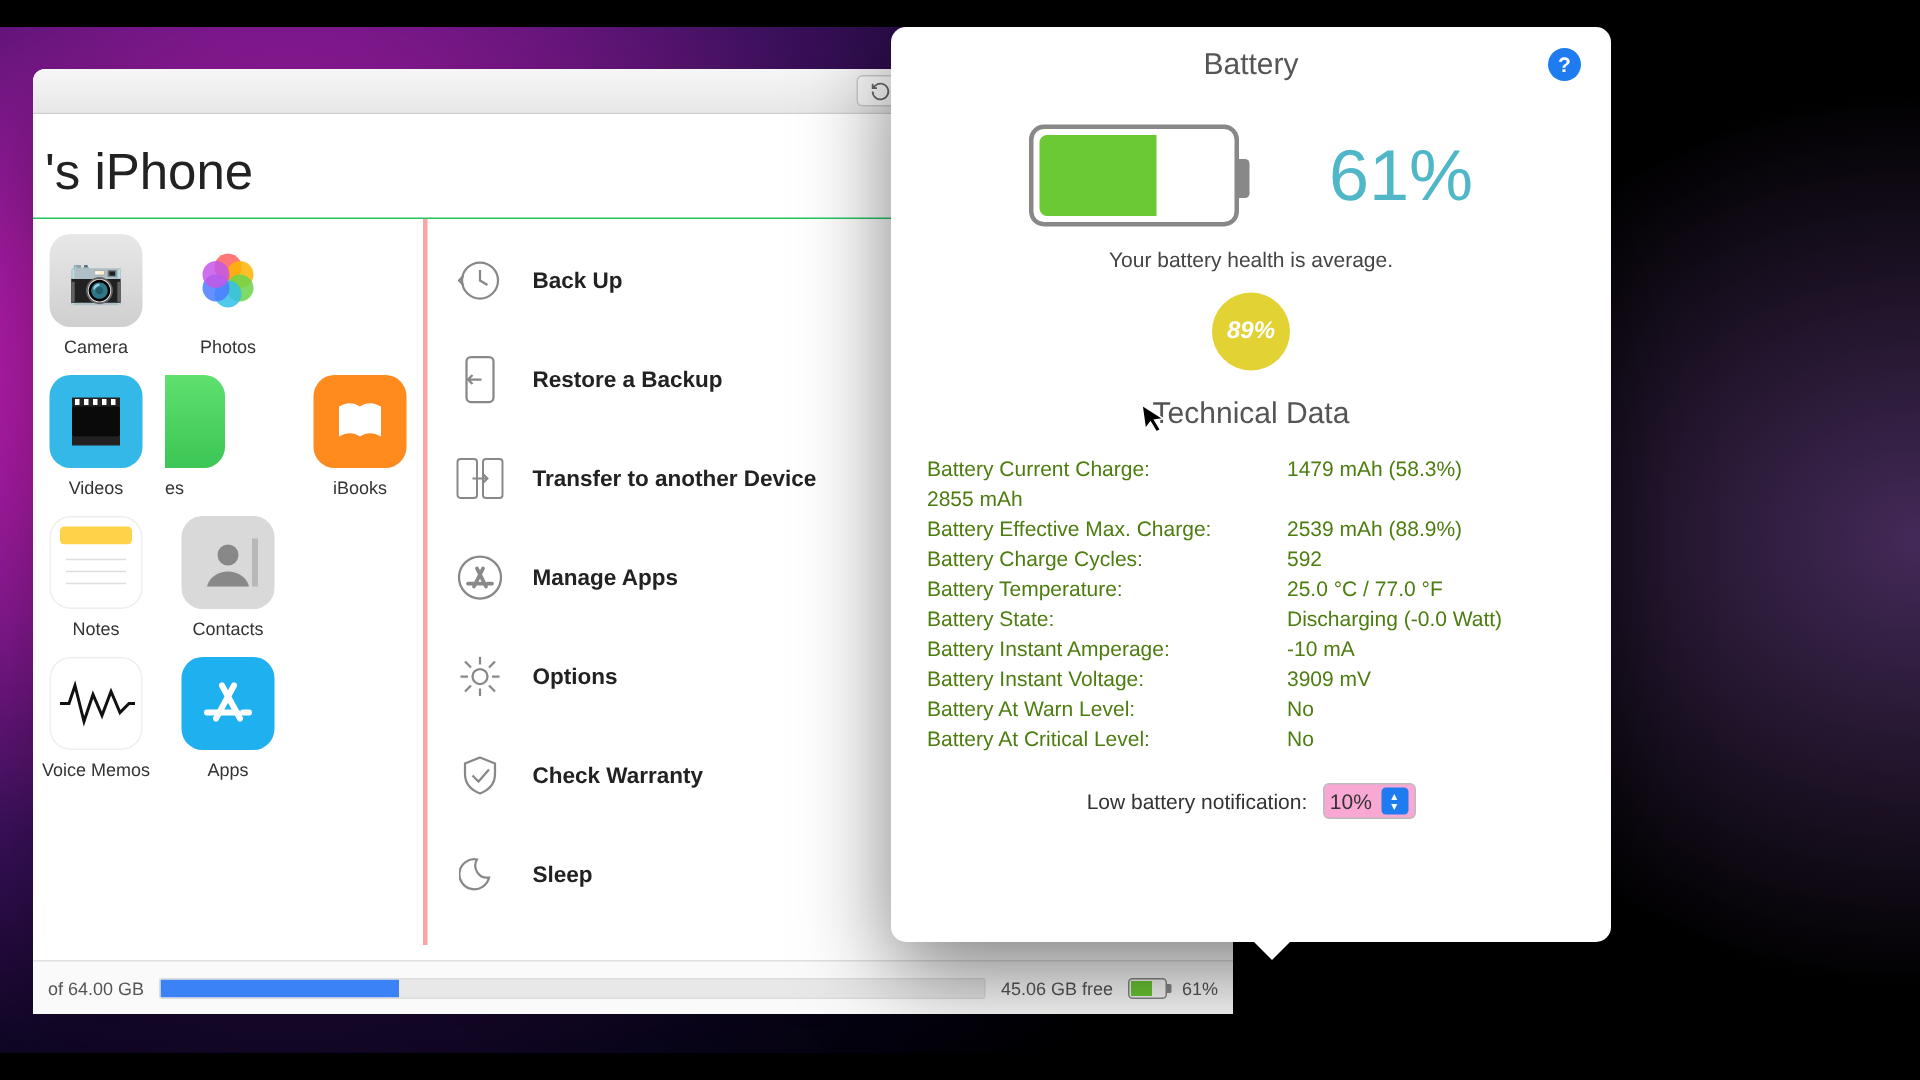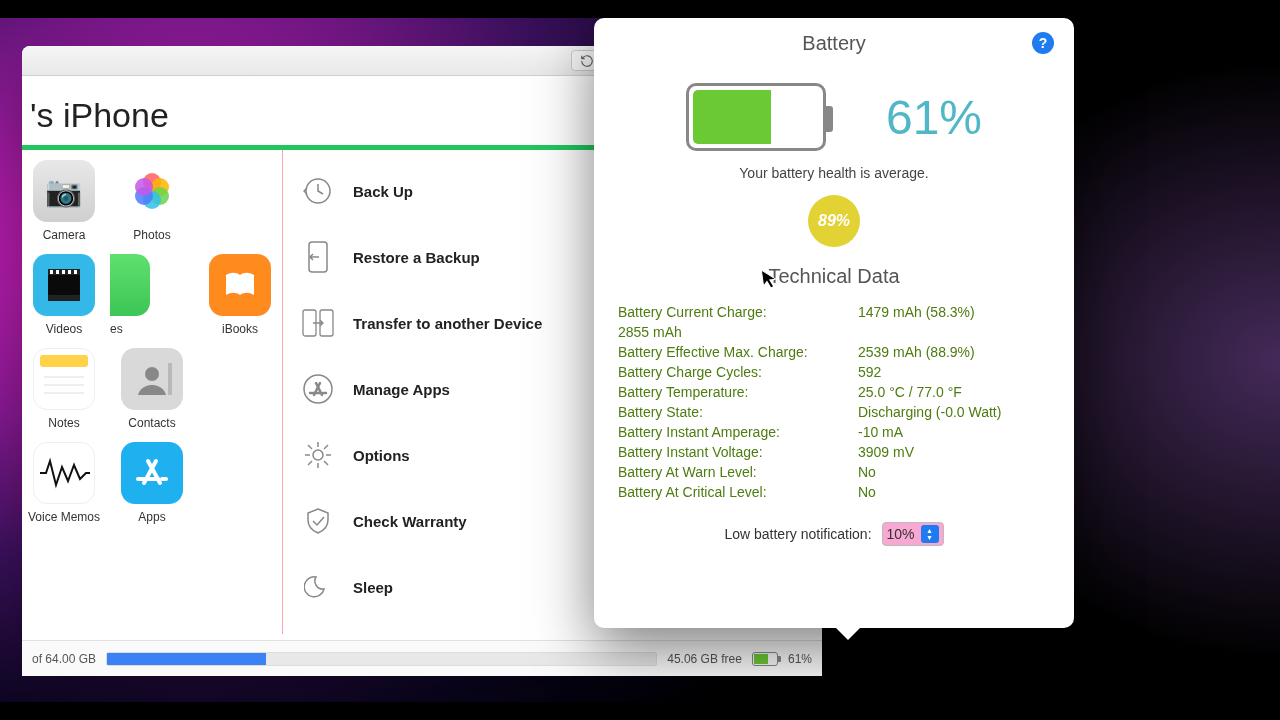--- a/index.html
+++ b/index.html
@@ -15,31 +15,31 @@
 .letterbox-top { top:0; } .letterbox-bottom { bottom:0; }
 
 .main-window {
   position: absolute; left: 22px; top: 46px; width: 800px; height: 630px;
   background: #fff; border-radius: 8px 8px 0 0; box-shadow: 0 20px 60px rgba(0,0,0,0.4);
   overflow: hidden;
 }
 .title-bar { height: 30px; background: linear-gradient(#f6f6f6,#e8e8e8); border-bottom:1px solid #d0d0d0; display:flex; align-items:center; justify-content:center; font-size:13px; color:#333; position:relative; }
 .title-bar .history-btn { position:absolute; right:170px; display:flex; align-items:center; gap:4px; font-size:13px; color:#555; padding:2px 8px; border:1px solid #ccc; border-radius:4px; background:#fafafa; }
 .title-bar .history-btn svg { width:14px; height:14px; }
-.device-header { padding: 20px 30px 10px 8px; display:flex; align-items:center; justify-content:space-between; border-bottom:5px solid #22c55e; }
+.device-header { padding: 20px 30px 10px 8px; display:flex; align-items:center; justify-content:space-between; border-bottom:1px solid #22c55e; }
 .device-title { font-size: 34px; font-weight:300; color:#222; }
 .header-icons { display:flex; gap:12px; color:#888; font-size:18px; }
 
 .content { display:flex; height: calc(100% - 30px - 80px - 36px); }
 .apps-grid { width: 260px; padding: 10px 0 10px 0; display:grid; grid-template-columns: repeat(3, 1fr); gap: 12px 4px; align-content:start; }
 .app-item { display:flex; flex-direction:column; align-items:center; gap:6px; }
 .app-icon { width:62px; height:62px; border-radius:14px; display:flex; align-items:center; justify-content:center; font-size:30px; color:#fff; }
 .app-label { font-size:12px; color:#333; }
 
-.actions-col { flex:1; border-left:1px solid #fca5a5; padding: 8px 8px; }
+.actions-col { flex:1; border-left:3px solid #fca5a5; padding: 8px 8px; }
 .action-row { display:flex; align-items:center; gap:18px; padding: 16px 10px; }
 .action-row .icon { width:34px; height:34px; color:#777; display:flex; align-items:center; justify-content:center; }
 .action-row .label { font-size:15px; font-weight:600; color:#222; }
 
 .bottom-bar { position:absolute; left:0; right:0; bottom:0; height:36px; border-top:1px solid #e0e0e0; display:flex; align-items:center; padding:0 10px; font-size:12px; color:#555; background:#fafafa; }
 .storage-bar { flex:1; height:14px; background:#e8e8e8; border-radius:2px; margin-right:10px; position:relative; overflow:hidden; border:1px solid #ddd; }
 .storage-fill { position:absolute; left:0; top:0; bottom:0; width:29%; background:#3b82f6; }
 .bottom-right { display:flex; align-items:center; gap:10px; }
 .mini-batt { width:26px; height:14px; border:1px solid #888; border-radius:3px; position:relative; }
 .mini-batt::after { content:""; position:absolute; right:-4px; top:3px; width:3px; height:6px; background:#888; border-radius:0 1px 1px 0; }

